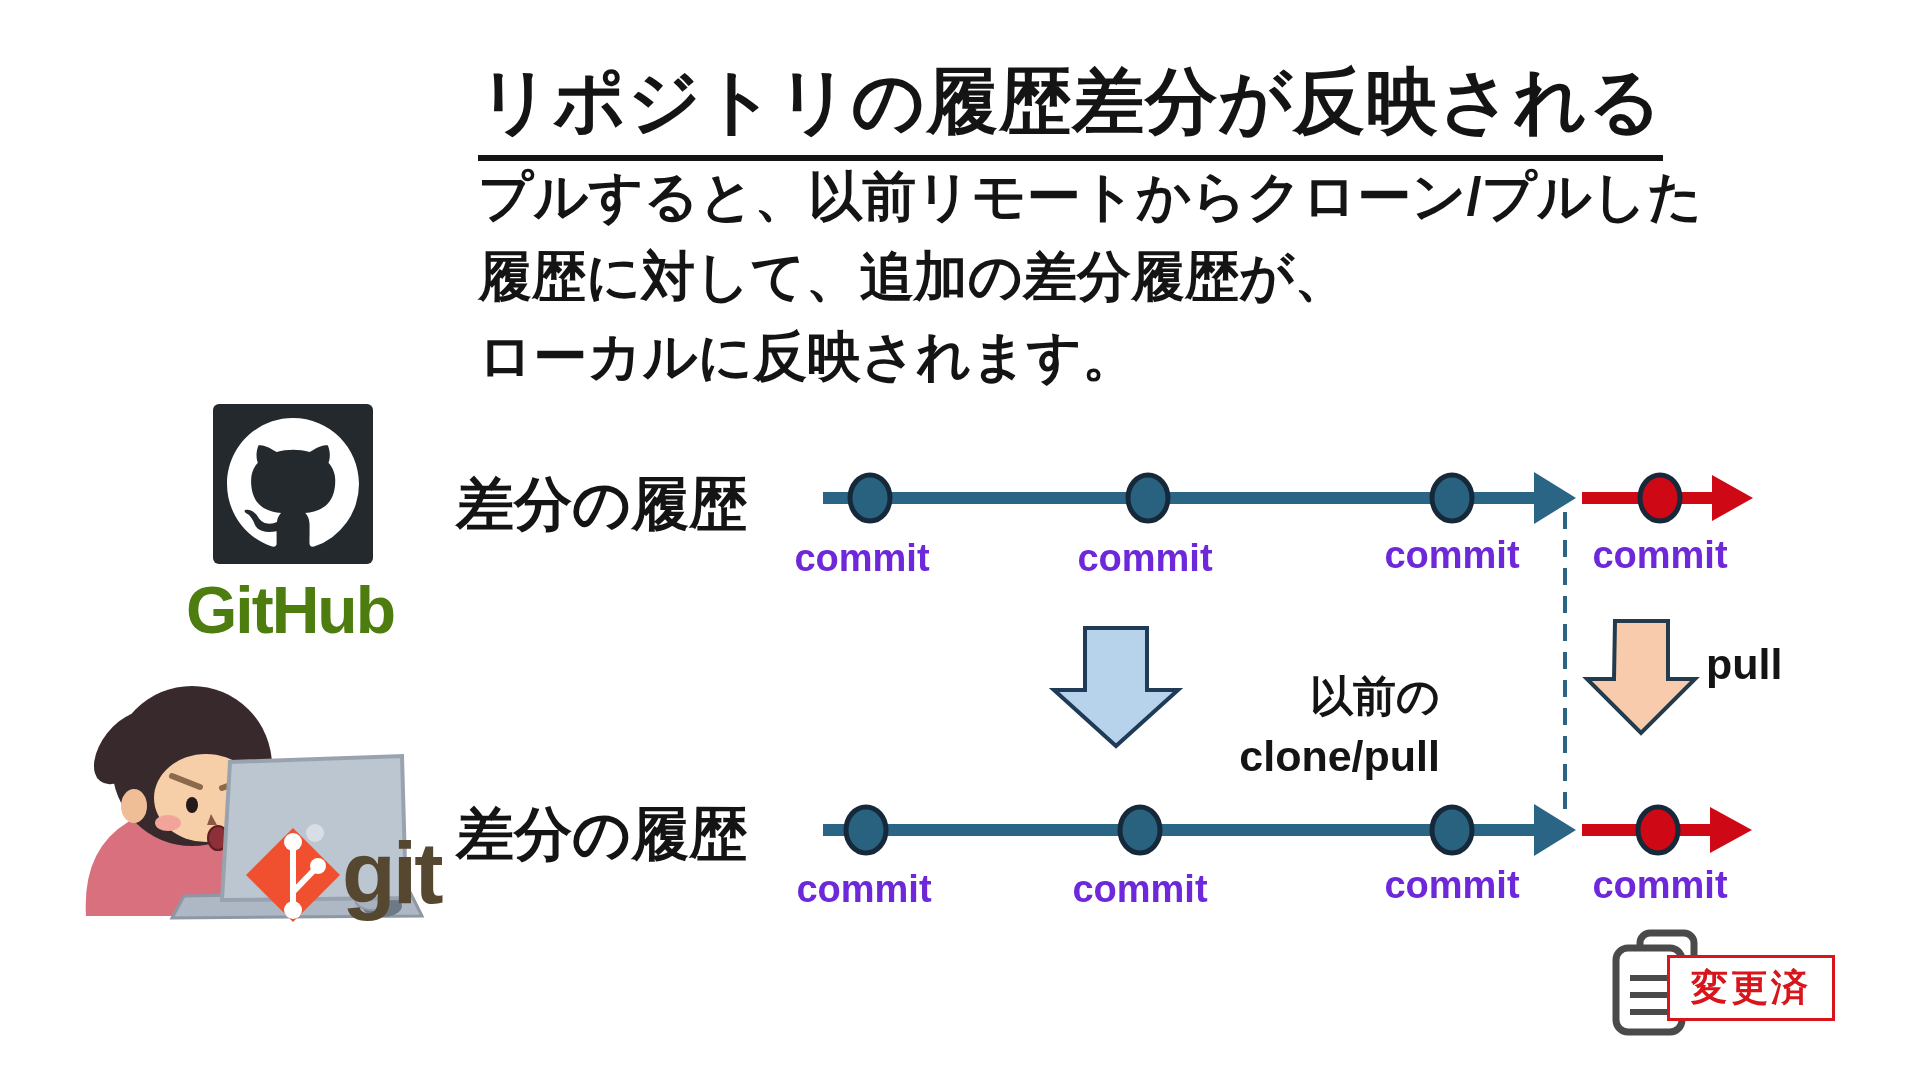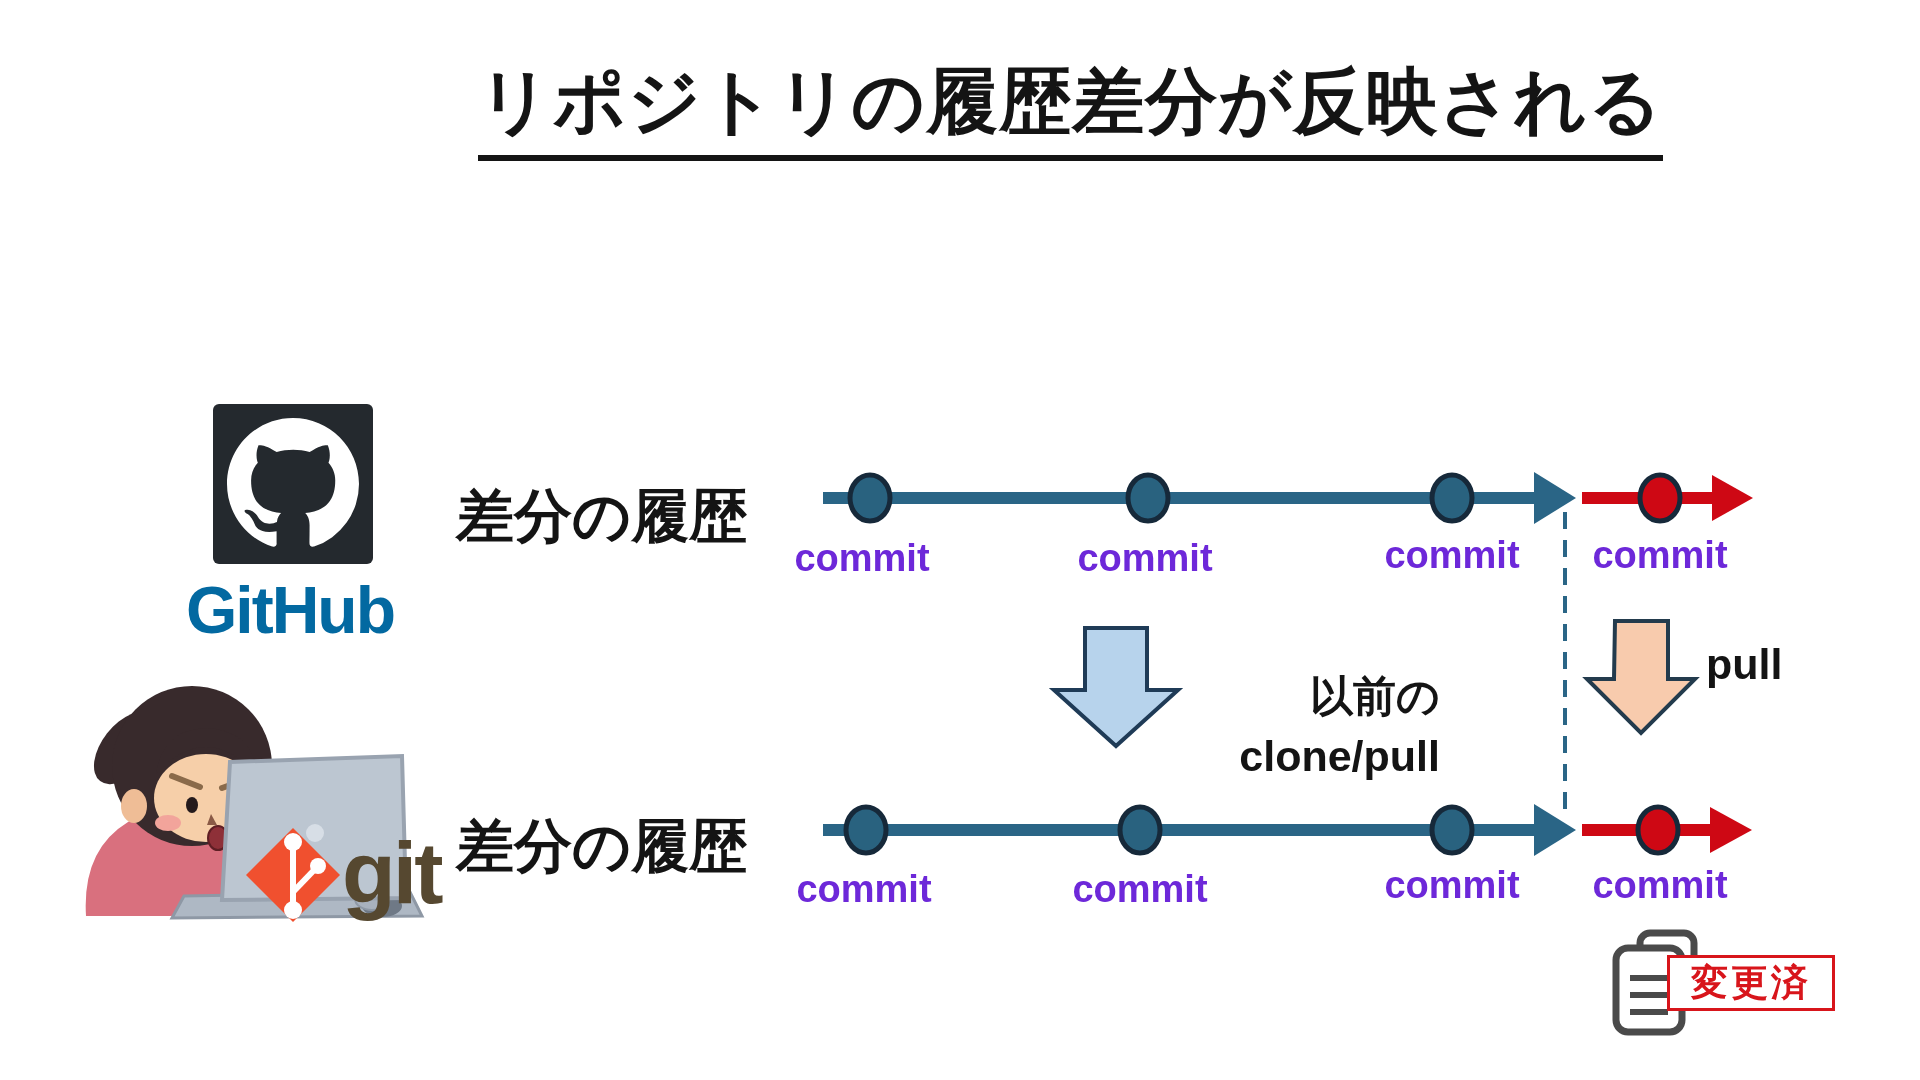--- a/index.html
+++ b/index.html
@@ -5,35 +5,35 @@
   html,body{margin:0;padding:0;background:#ffffff;}
   body{width:1920px;height:1080px;overflow:hidden;
        font-family:"Liberation Sans","DejaVu Sans",sans-serif;color:#141414;}
   .canvas{position:relative;width:1920px;height:1080px;background:#ffffff;}
   .abs{position:absolute;}
 
   .title{left:478px;top:54px;font-size:72px;font-weight:700;letter-spacing:1px;
          display:inline-block;border-bottom:6px solid #141414;padding-bottom:5px;white-space:nowrap;}
   .subtitle{left:478px;top:156px;font-size:54px;font-weight:700;line-height:80px;white-space:nowrap;}
 
-  .tl-label{font-size:58px;font-weight:700;white-space:nowrap;margin-top:12px;}
+  .tl-label{font-size:58px;font-weight:700;white-space:nowrap;}
   .tl-label.remote{left:456px;top:466px;}
   .tl-label.local{left:456px;top:796px;}
 
   .commit{width:180px;text-align:center;font-size:38px;font-weight:700;color:#6d28d9;}
 
   .clone-label{left:1160px;top:666px;width:280px;text-align:right;
                font-size:43px;font-weight:700;line-height:60px;}
   .pull-label{left:1706px;top:640px;font-size:43px;font-weight:700;}
 
   .github-word{left:158px;top:572px;width:264px;text-align:center;
-               font-size:66px;font-weight:800;letter-spacing:-2px;color:#0369a1;}
+               font-size:66px;font-weight:800;letter-spacing:-2px;color:#4d7c0f;}
   .git-word{left:342px;top:822px;font-size:88px;font-weight:700;letter-spacing:-3px;color:#564830;}
 
-  .badge-box{left:1667px;top:955px;width:168px;height:56px;background:#ffffff;
+  .badge-box{left:1667px;top:955px;width:168px;height:66px;background:#ffffff;
              border:3px solid #D8151B;display:flex;align-items:center;justify-content:center;
              font-size:37px;font-weight:700;color:#D8151B;letter-spacing:3px;box-sizing:border-box;}
 
   svg{display:block;}
 </style>
 </head>
 <body>
 
 <div class="canvas">
 
@@ -132,20 +132,25 @@
       <line x1="213" y1="172" x2="213" y2="240" stroke="#ffffff" stroke-width="6"></line>
       <line x1="238" y1="196" x2="213" y2="222" stroke="#ffffff" stroke-width="6"></line>
       <circle cx="213" cy="172" r="9" fill="#ffffff"></circle>
       <circle cx="213" cy="240" r="9" fill="#ffffff"></circle>
       <circle cx="238" cy="196" r="8" fill="#ffffff"></circle>
     </g>
   </svg>
 
   <div class="abs title">リポジトリの履歴差分が反映される</div>
 
+  <div class="abs subtitle">
+    <div>プルすると、以前リモートからクローン/プルした</div>
+    <div>履歴に対して、追加の差分履歴が、</div>
+    <div>ローカルに反映されます。</div>
+  </div>
 
   <div class="abs github-word">GitHub</div>
   <div class="abs git-word">git</div>
 
   <div class="abs tl-label remote">差分の履歴</div>
   <div class="abs tl-label local">差分の履歴</div>
 
   <div class="abs commit" style="left:772px;top:537px">commit</div>
   <div class="abs commit" style="left:1055px;top:537px">commit</div>
   <div class="abs commit" style="left:1362px;top:534px">commit</div>

